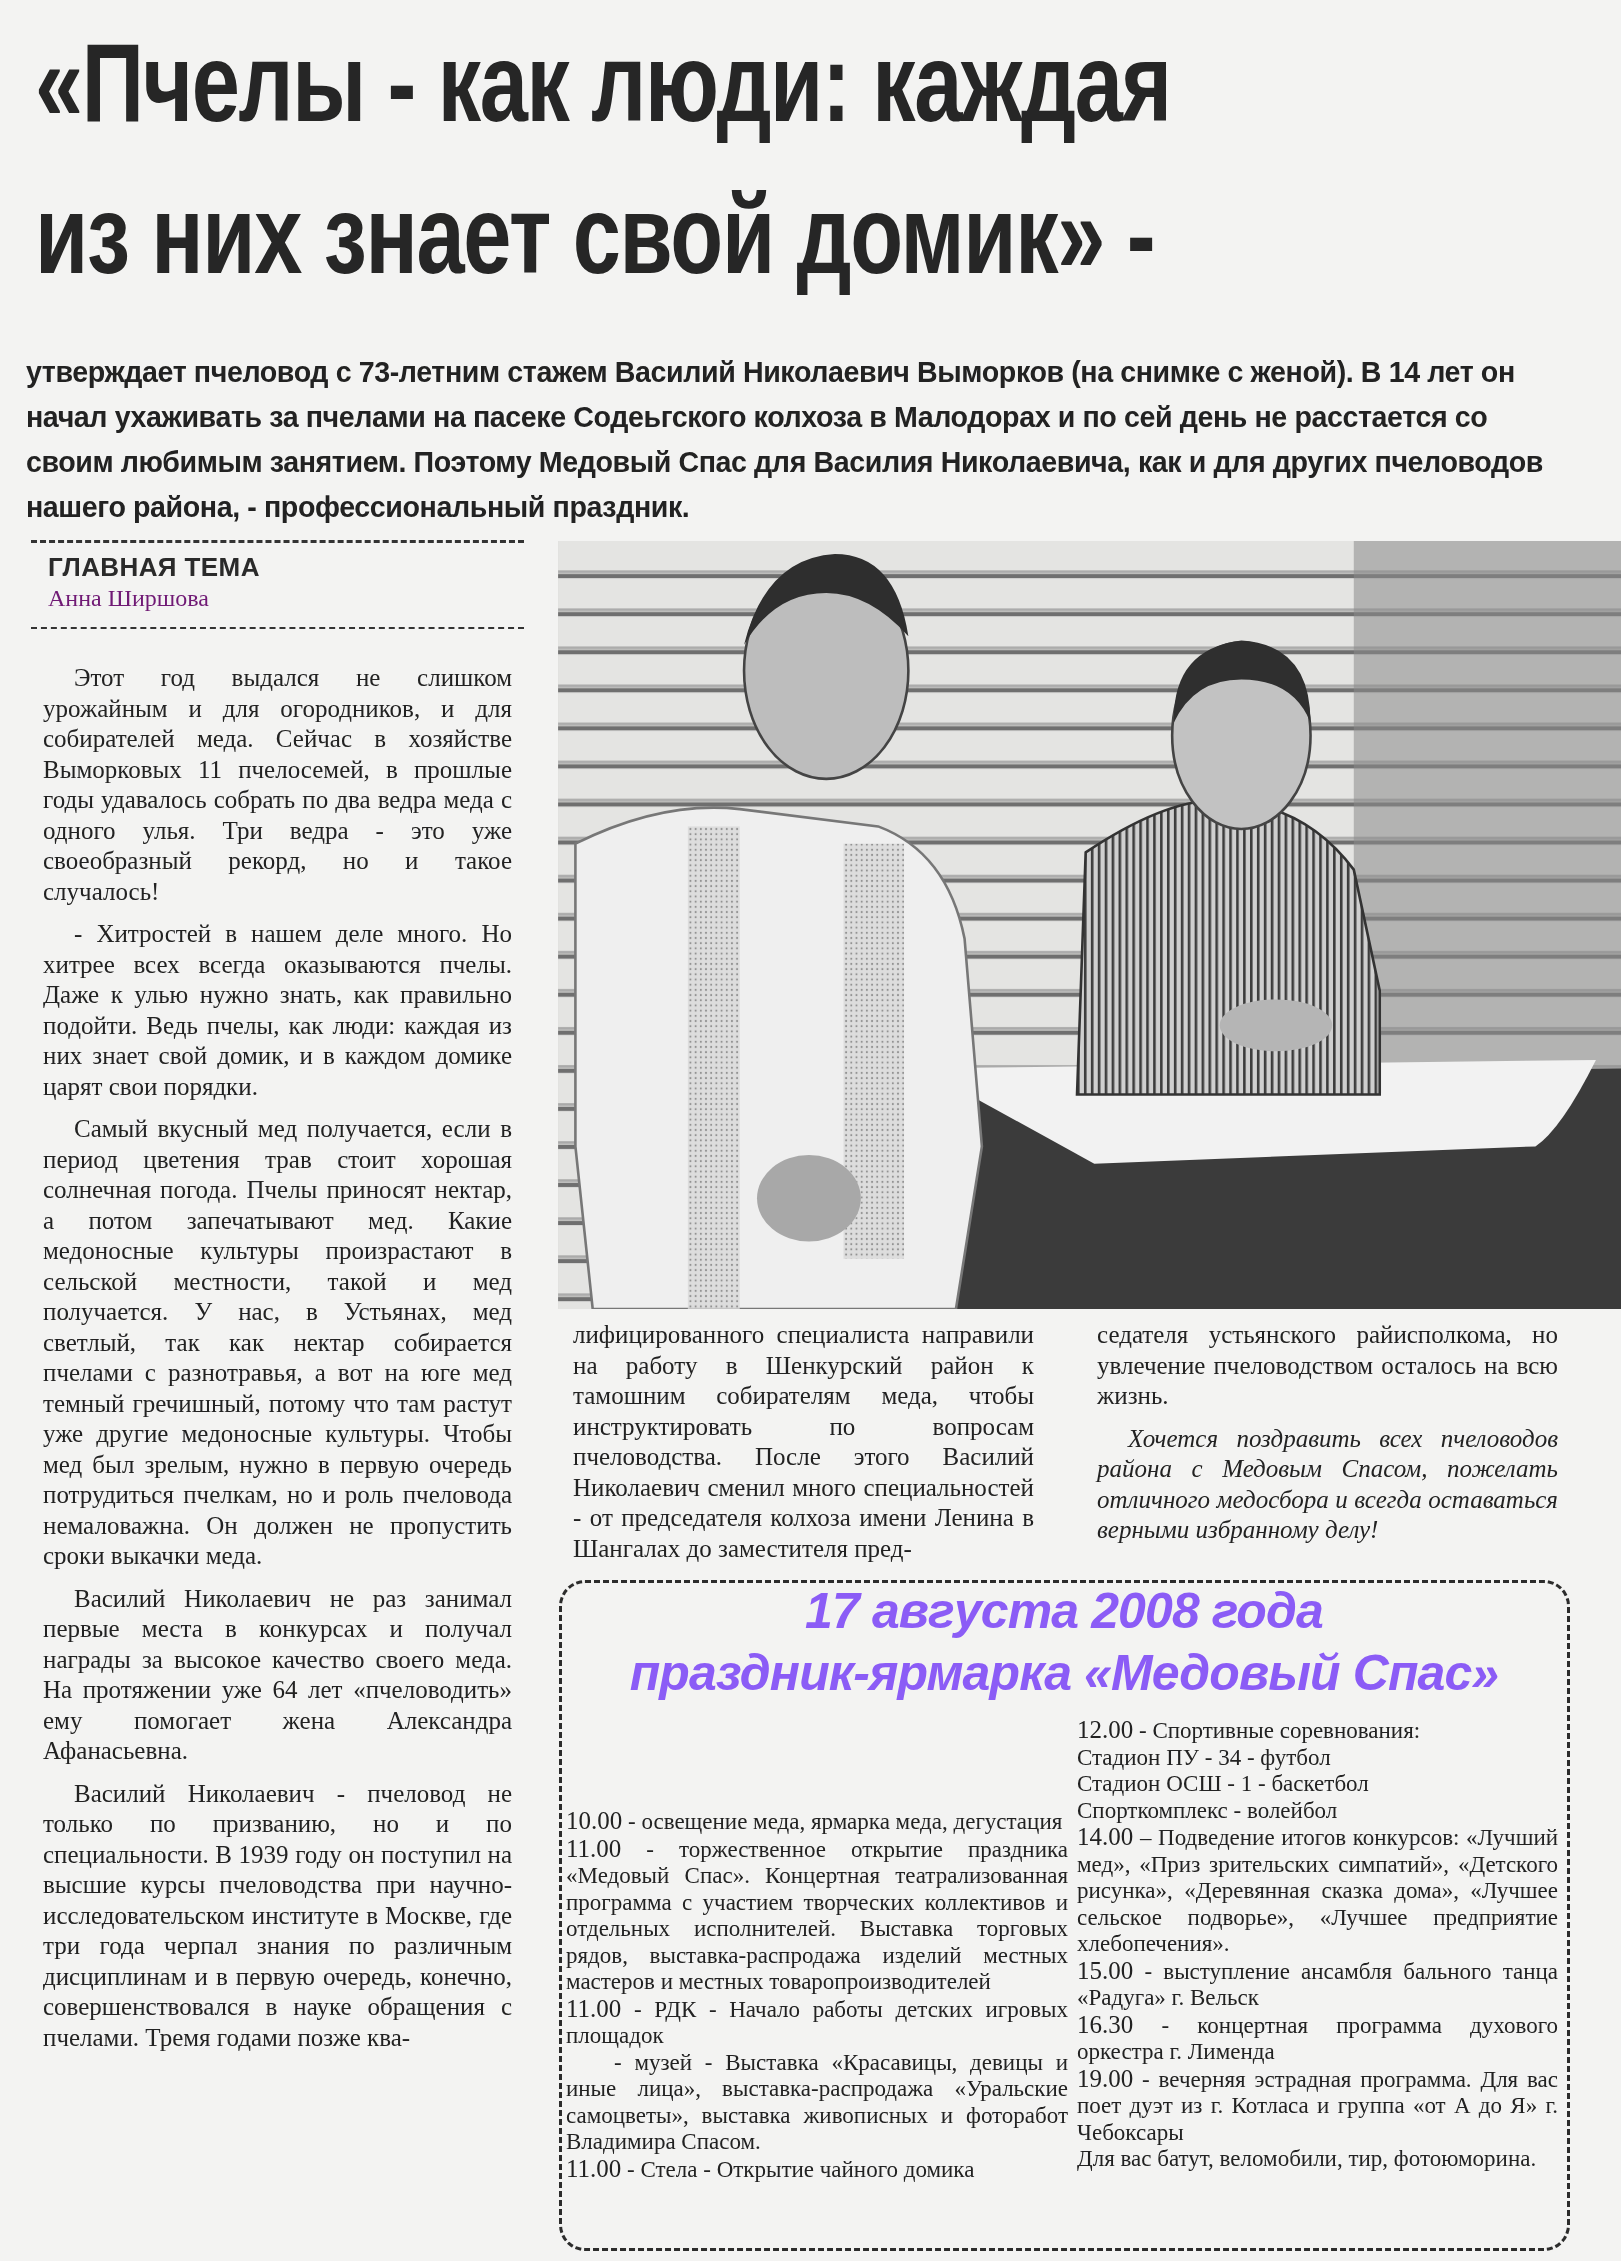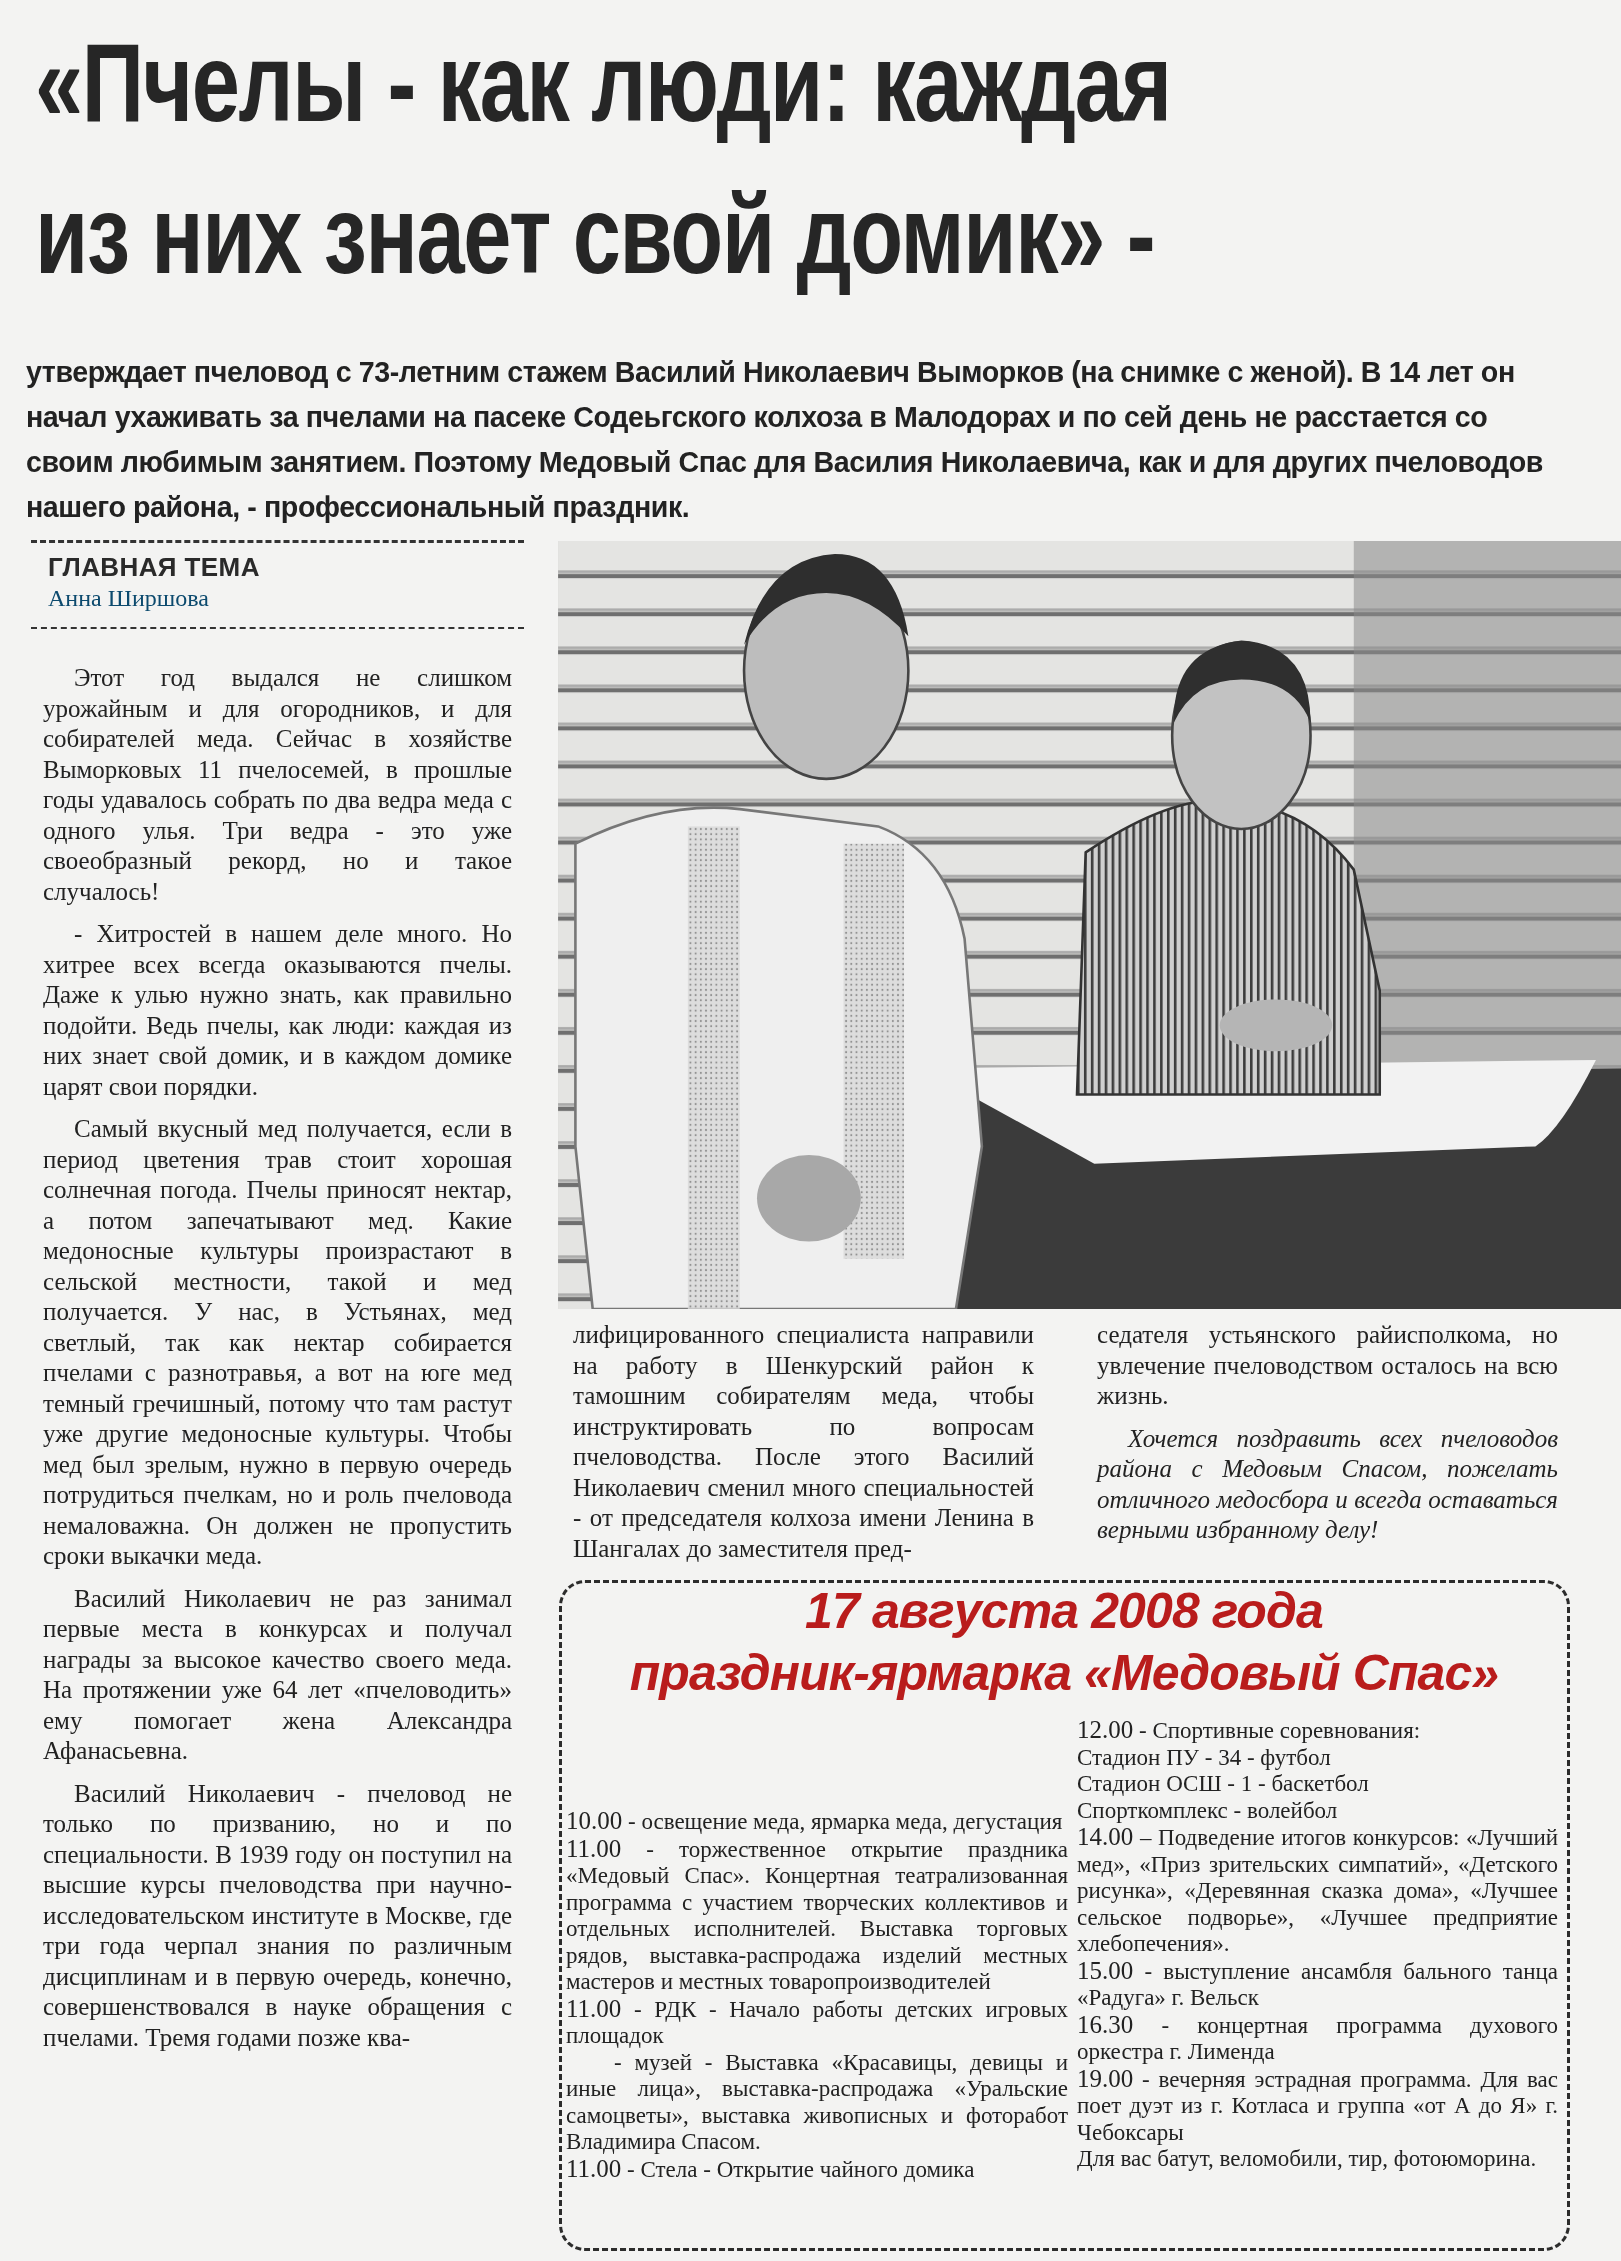--- a/index.html
+++ b/index.html
@@ -26,21 +26,21 @@
     position: absolute; left: 31px; top: 540px; width: 493px;
     border-top: 3.5px dashed #333;
   }
   .rubric {
     position: absolute; left: 48px; top: 552px;
     font-family: "Liberation Sans", "DejaVu Sans", sans-serif; font-weight: bold;
     font-size: 26px; color: #2a2a2a; letter-spacing: 0.4px;
   }
   .author {
     position: absolute; left: 48px; top: 585px;
-    font-size: 24px; color: #0c4a6e;
+    font-size: 24px; color: #701a75;
   }
   .author-rule {
     position: absolute; left: 31px; top: 627px; width: 493px;
     border-top: 2.6px dashed #333;
   }
   .col {
     position: absolute; font-size: 25px; line-height: 30.5px;
     text-align: justify; color: #222;
   }
   .col p { margin: 12px; text-indent: 31px; }
@@ -54,21 +54,21 @@
     background: #cfcfcf; overflow: hidden;
   }
   .photo svg { display: block; }
   .event-box {
     position: absolute; left: 559px; top: 1580px; width: 1011px; height: 671px;
     border: 3.5px dashed #2c2c2c; border-radius: 26px; box-sizing: border-box;
   }
   .event-title {
     position: absolute; left: 562px; top: 1580px; width: 1004px; text-align: center;
     font-family: "Liberation Sans", "DejaVu Sans", sans-serif;
-    font-weight: bold; font-style: italic; color: #b91c1c;
+    font-weight: bold; font-style: italic; color: #8b5cf6;
     font-size: 50px; line-height: 62px; letter-spacing: -0.9px;
   }
   .sched {
     position: absolute; font-size: 23px; line-height: 26.5px; color: #222;
     text-align: justify;
   }
   .sched .t { font-weight: normal; font-size: 25px; }
   .sched-left { left: 566px; top: 1808px; width: 502px; }
   .sched-right { left: 1077px; top: 1717px; width: 481px; }
   .sched p { margin: 0; }

